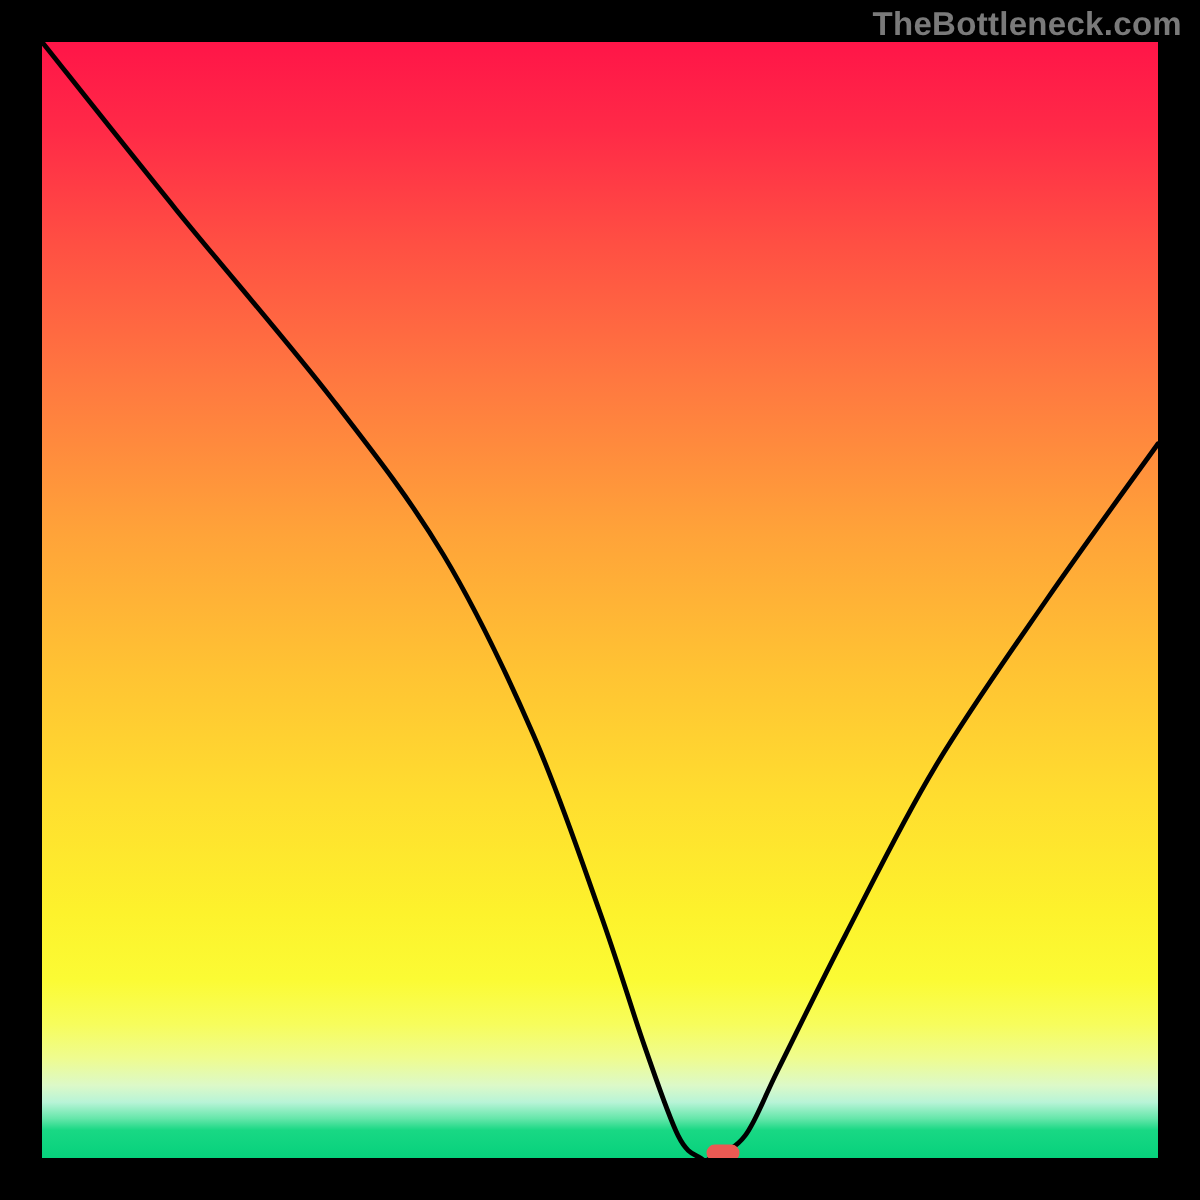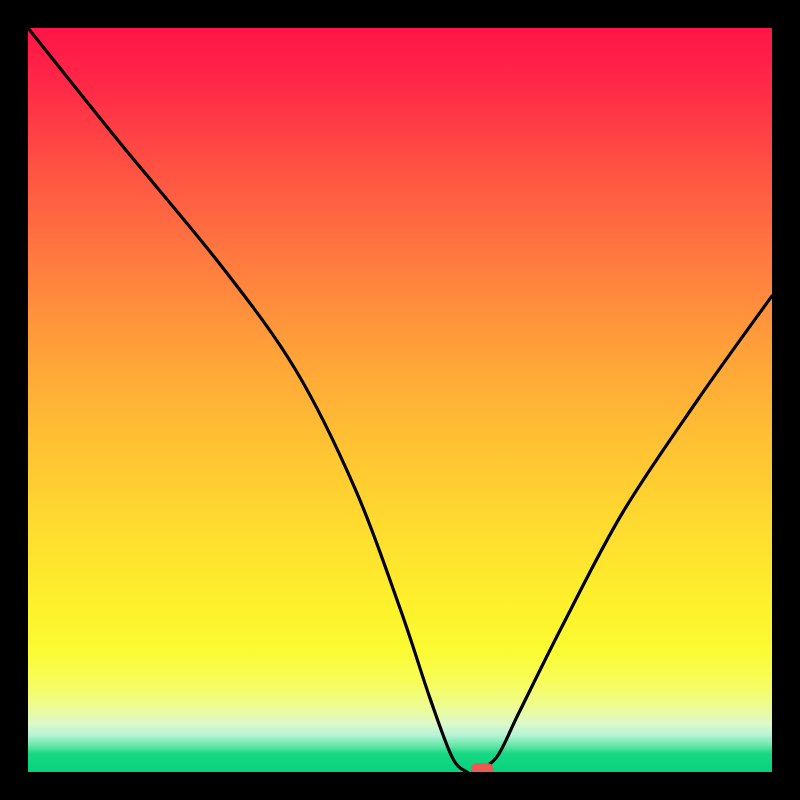--- a/index.html
+++ b/index.html
@@ -73,20 +73,21 @@
     height: 11px;
     border-radius: 6px;
     background: #ea5a53;
   }
 </style>
 </head>
 <body>
 
 <div class="frame">
 
+  <div class="watermark">TheBottleneck.com</div>
 
   <div class="plot">
 
     <div class="grad-main"></div>
 
     <svg class="curve" width="744" height="744" viewBox="0 0 744 744">
       <path id="curve-path" d="M 0 0 C 14.88 18.600000000000005, 57.04 71.92000000000002, 89.28 111.60000000000002 C 121.52000000000001 151.28000000000003, 163.68 199.64, 193.44 238.07999999999998 C 223.2 276.52, 245.51999999999998 305.03999999999996, 267.84 342.23999999999995 C 290.15999999999997 379.43999999999994, 310 421.59999999999997, 327.36 461.28 C 344.72 500.96, 359.6 545.5999999999999, 372 580.3199999999999 C 384.4 615.04, 393.08000000000004 644.8, 401.76000000000005 669.6 C 410.44000000000005 694.4000000000001, 417.88 716.72, 424.08 729.12 C 430.28 741.52, 435.24 741.52, 438.96 744 C 442.67999999999995 746.48, 441.43999999999994 746.48, 446.4 744 C 451.36 741.52, 461.28000000000003 739.04, 468.72 729.12 C 476.16 719.2, 479.88000000000005 706.8, 491.04 684.48 C 502.2 662.1600000000001, 518.3199999999999 628.6800000000001, 535.68 595.2 C 553.04 561.72, 572.88 520.8000000000001, 595.2 483.6 C 617.5200000000001 446.40000000000003, 644.8000000000001 407.96000000000004, 669.6 372 C 694.4 336.03999999999996, 731.6 285.2, 744 267.84" stroke="#000" stroke-width="3.2" fill="none" stroke-linecap="round" stroke-linejoin="round"></path>
     </svg>
 
     <div id="marker" class="marker" style="left: 442.84px; top: 735.28px;"></div>

